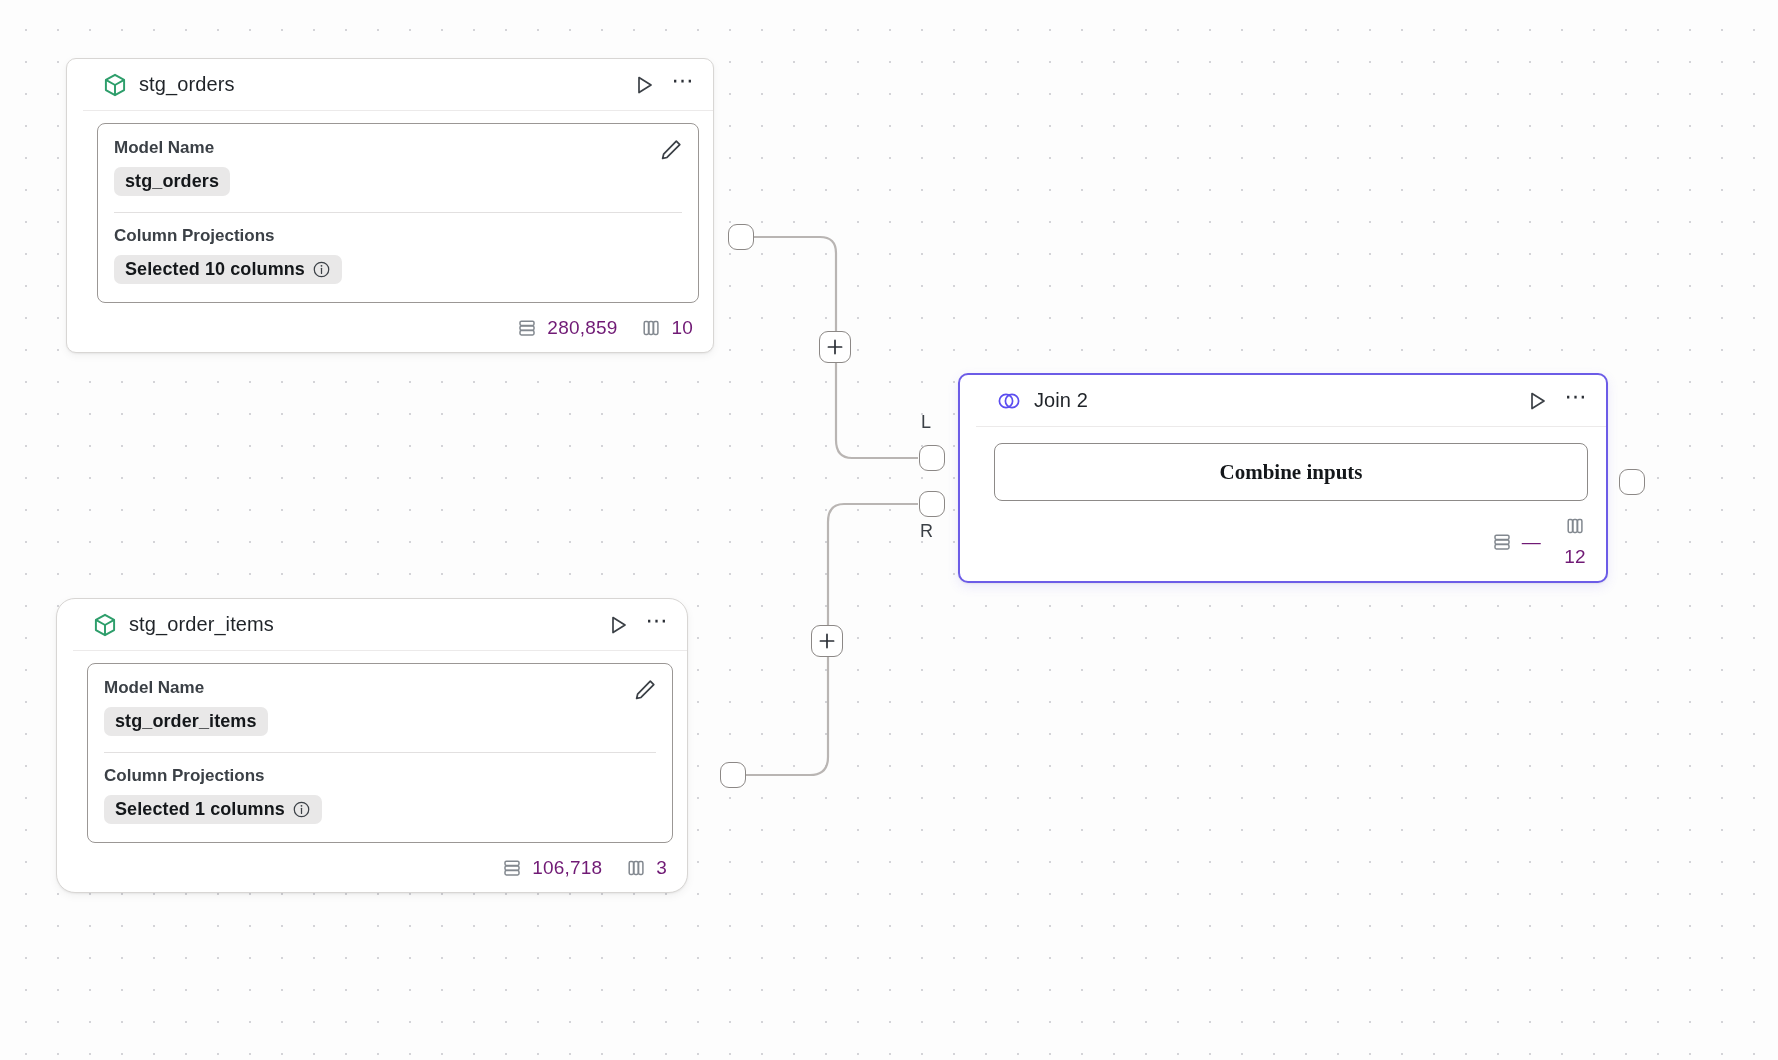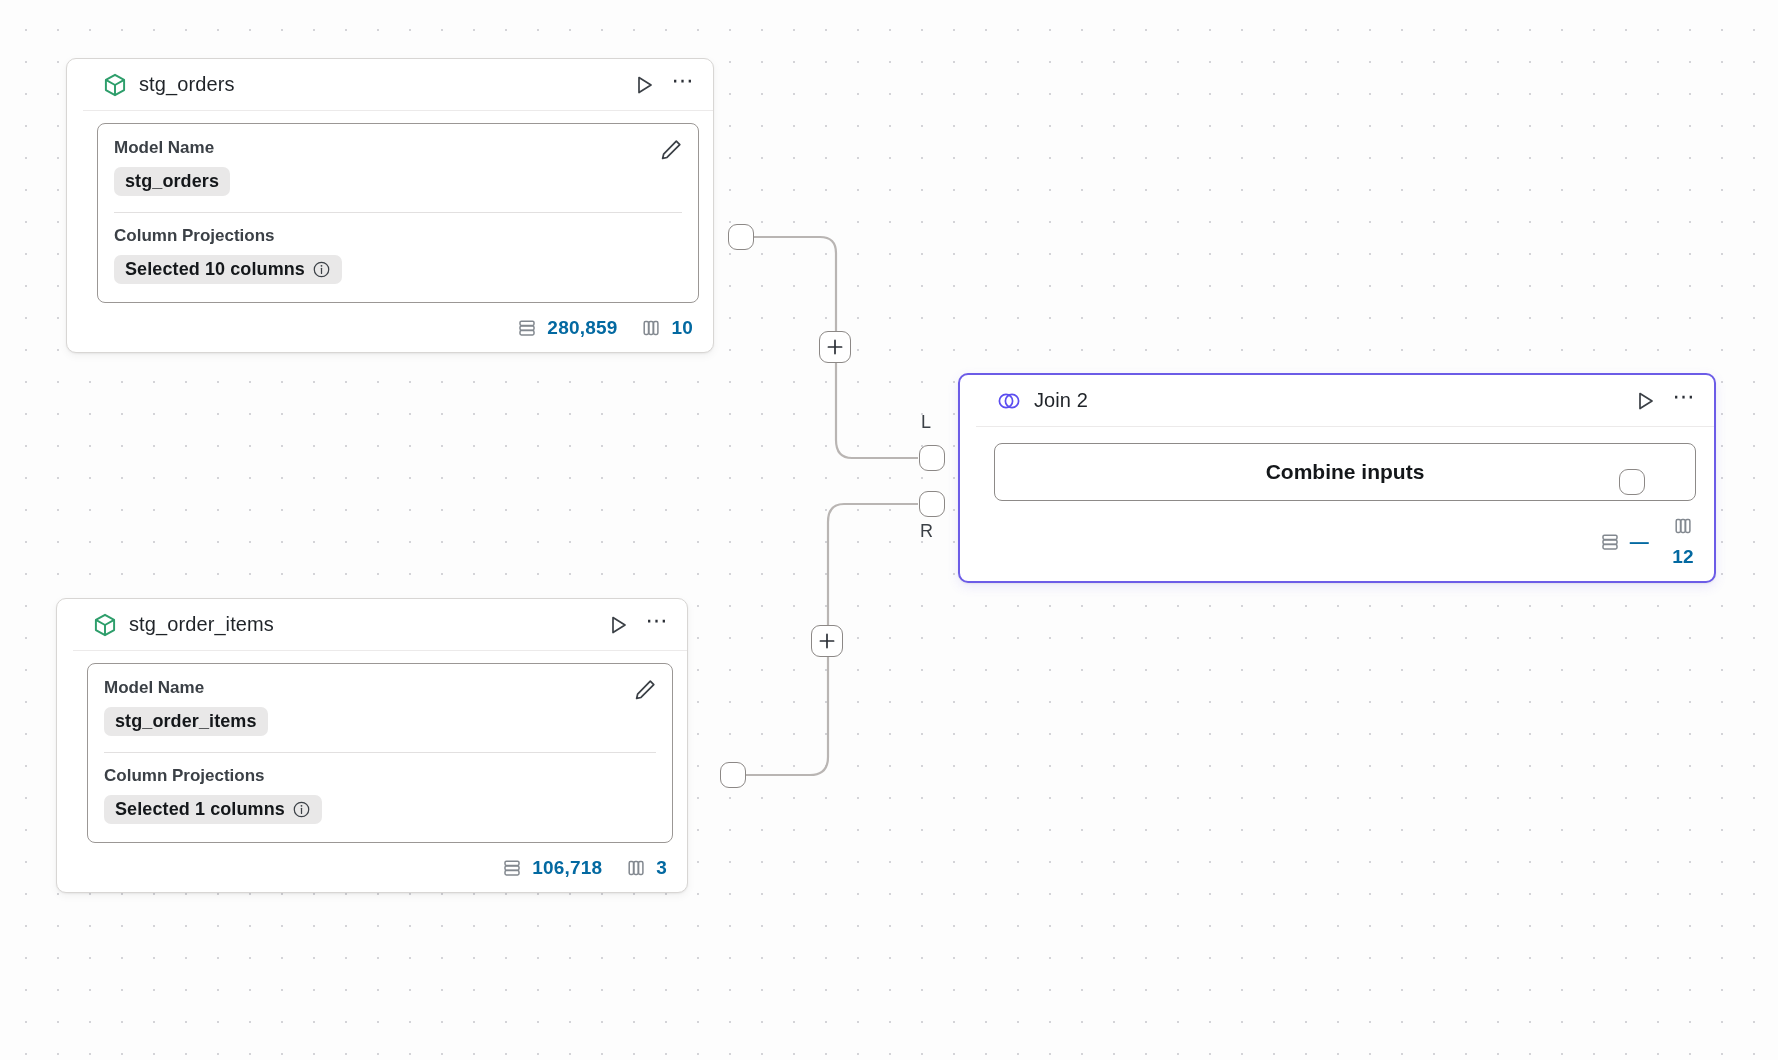--- a/index.html
+++ b/index.html
@@ -144,30 +144,30 @@
     font-size: 19px;
     color: #5a6068;
   }
 
   .stat {
     display: flex;
     align-items: center;
     gap: 9px;
   }
 
-  .stat-value { font-size: 19px; color: #0369a1; letter-spacing: 0.2px; font-weight: bold; }
+  .stat-value { font-size: 19px; color: #701a75; letter-spacing: 0.2px; }
 
   
   .combine-btn {
     width: 100%;
     height: 58px;
     border: 1px solid #8d8a88;
     border-radius: 8px;
     background: #fff;
-    font-family: Liberation Sans, sans-serif;
+    font-family: Liberation Serif, serif;
     font-size: 21px;
     font-weight: 700;
     color: #14171a;
     cursor: pointer;
   }
 
   
   .port {
     position: absolute;
     width: 26px;
@@ -279,21 +279,21 @@
             <rect x="13.6" y="4.5" width="4.3" height="13" rx="1.4"></rect>
           </svg>
         </span>
         <span class="stat-value">10</span>
       </span>
     </div>
   </div>
 
   <div class="port" style="left:728px; top:224px;"></div>
 
-  <div class="node" style="left:56px; top:598px; width:632px;">
+  <div class="node" style="left:56px; top:598px; width:632px;border-radius:19px;">
     <div class="node-header">
       <span style="display:flex;">
         <svg width="26" height="26" viewBox="0 0 24 24" fill="none" stroke="#2e9e6b" stroke-width="1.8" stroke-linejoin="round">
           <path d="M12 2.6 L20.4 7.3 L20.4 16.7 L12 21.4 L3.6 16.7 L3.6 7.3 Z"></path>
           <path d="M3.6 7.3 L12 12 L20.4 7.3"></path>
           <path d="M12 12 L12 21.4"></path>
         </svg>
       </span>
       <span class="node-title">stg_order_items</span>
       <div class="hdr-actions">
@@ -354,21 +354,21 @@
             <rect x="13.6" y="4.5" width="4.3" height="13" rx="1.4"></rect>
           </svg>
         </span>
         <span class="stat-value">3</span>
       </span>
     </div>
   </div>
 
   <div class="port" style="left:720px; top:762px;"></div>
 
-  <div class="node selected" style="left:958px; top:373px; width:758px;">
+  <div class="node selected" style="left:958px; top:373px; width:650px;">
     <div class="node-header">
       <span style="display:flex;">
         <svg width="28" height="28" viewBox="0 0 28 28" fill="none" stroke="#5b4df0" stroke-width="1.7">
           <circle cx="11" cy="14" r="6.6"></circle>
           <circle cx="17" cy="14" r="6.6"></circle>
         </svg>
       </span>
       <span class="node-title">Join 2</span>
       <div class="hdr-actions">
         <button class="icon-btn">

